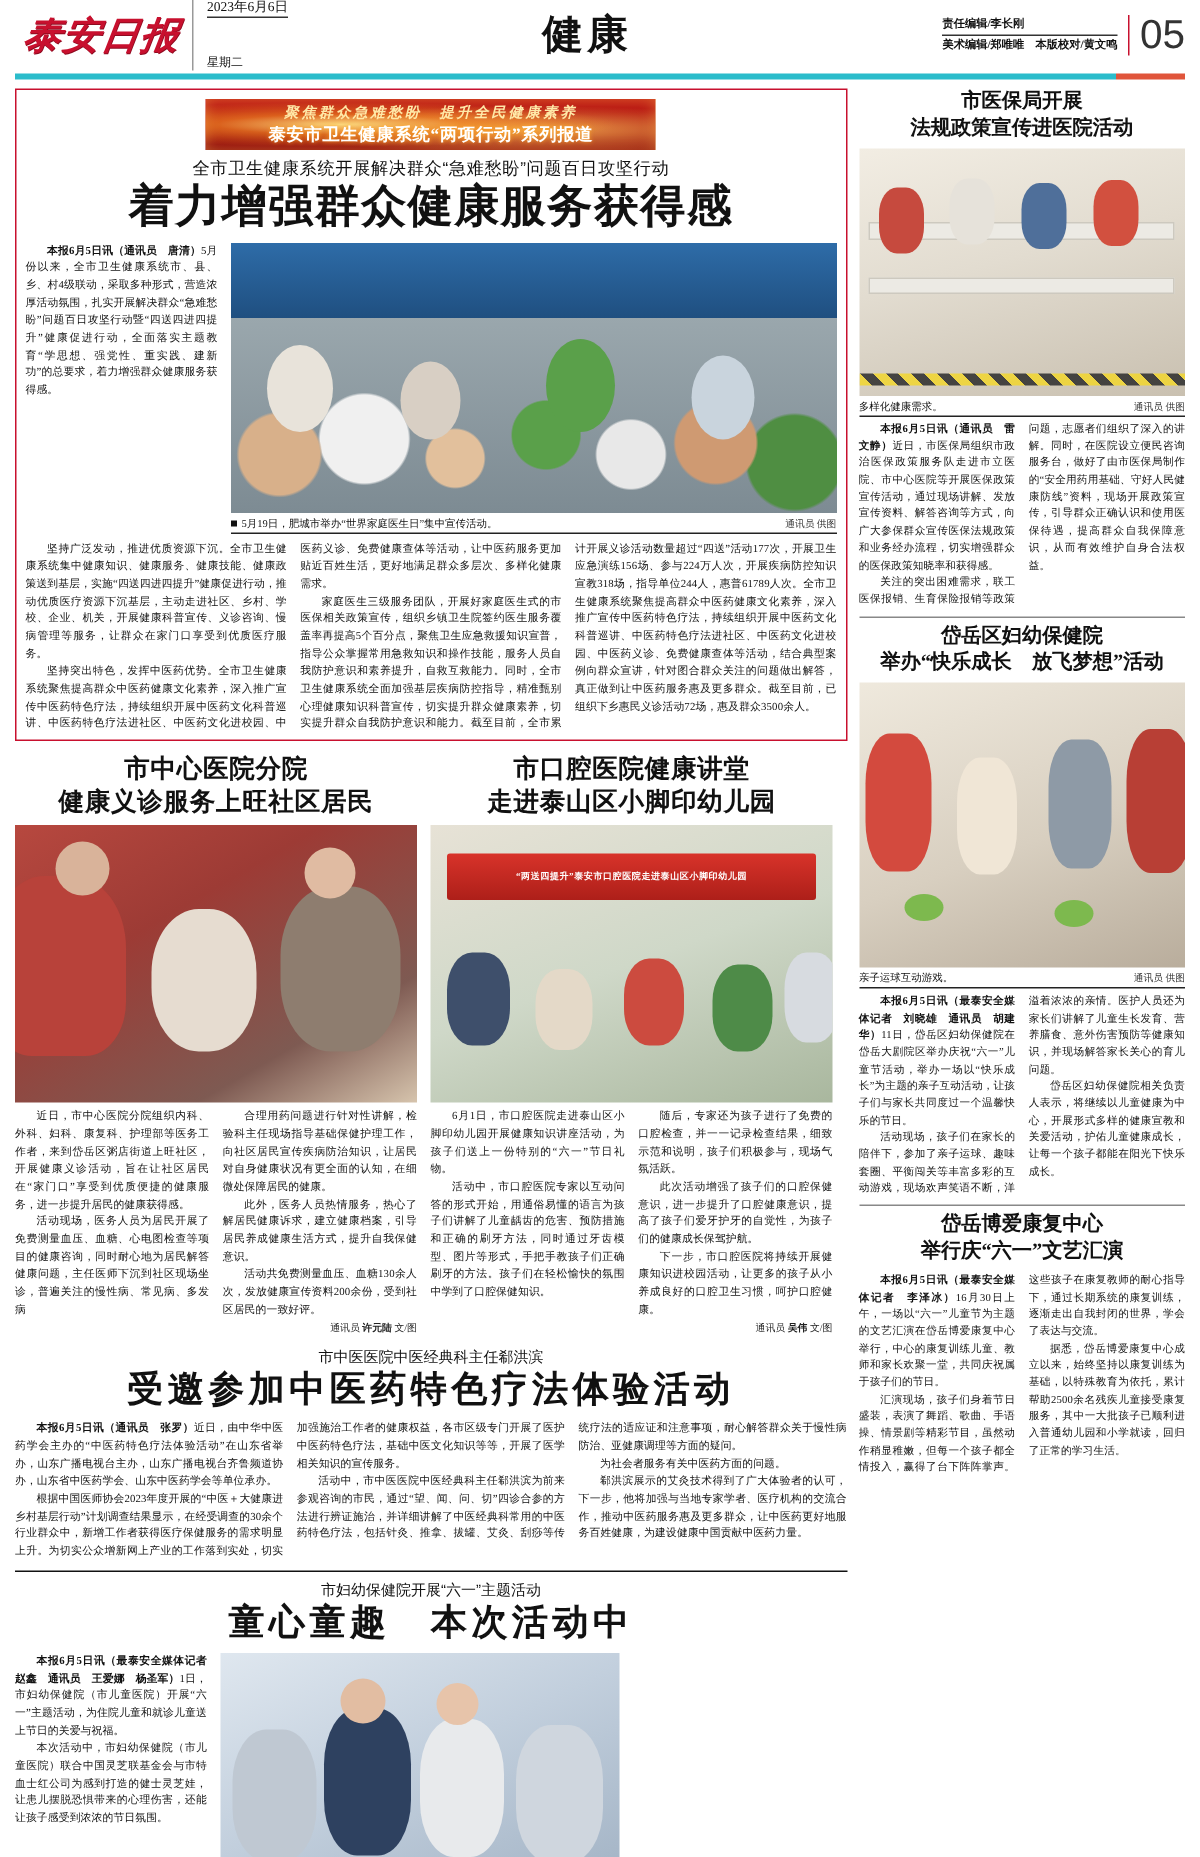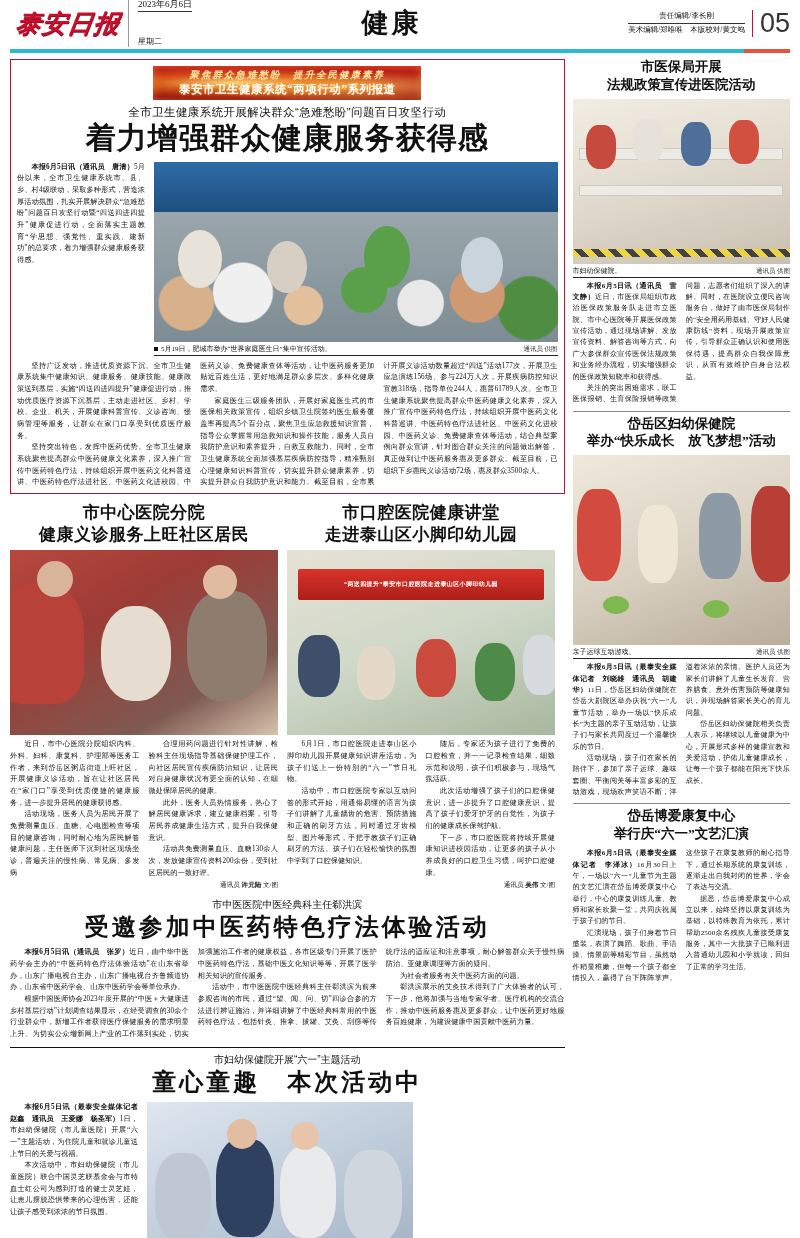--- a/index.html
+++ b/index.html
@@ -25,42 +25,42 @@
   }
   .date-block{border-left:1px solid #999;padding-left:9px;line-height:1.25;}
   .date-main{font-size:9px;border-bottom:1px solid #333;padding-bottom:1px;white-space:nowrap;}
   .date-week{font-size:8px;padding-top:1px;margin-top:24px;}
   .head-title{
     position:absolute;left:0;right:17px;text-align:center;
     font-size:27px;font-weight:bold;letter-spacing:3px;
     font-family:"Liberation Serif",serif;
   }
   .masthead-right{margin-left:auto;display:flex;align-items:center;gap:7px;}
-  .credits{text-align:center;line-height:1.45;}
+  .credits{text-align:left;line-height:1.45;font-weight:bold;}
   .credit-row1{font-size:7.5px;border-bottom:1px solid #333;padding-bottom:1px;white-space:nowrap;}
   .credit-row2{font-size:7.5px;padding-top:1px;white-space:nowrap;}
   .pagenum{
     font-size:27px;font-weight:normal;color:#333;
     border-left:1px solid #c8102e;padding-left:7px;line-height:1;
     font-family:"Liberation Sans",sans-serif;
   }
   .rule-bar{display:flex;height:4px;margin:3px 0 6px 0;}
   .rule-blue{flex:1 1 auto;background:#2bbccb;}
   .rule-red{width:46px;background:#e0553b;}
 
   
   .body-grid{display:flex;gap:8px;}
   .col-left{width:556px;position:relative;}
   .col-right{width:218px;position:relative;}
 
   
   .lead-box{border:1.5px solid #c8102e;padding:6px 6px 4px 6px;position:relative;}
 
   .banner{
-    width:268px;height:34px;margin:0 auto 5px auto;
+    width:300px;height:34px;margin:0 auto 5px auto;
     background:
       radial-gradient(ellipse at 30% 50%, rgba(255,225,130,.95) 0%, rgba(255,160,40,.55) 28%, rgba(190,20,20,0) 62%),
       radial-gradient(ellipse at 72% 60%, rgba(255,200,90,.8) 0%, rgba(210,40,20,0) 55%),
       linear-gradient(180deg,#c01914 0%,#a9100f 55%,#8d0b0b 100%);
     display:flex;flex-direction:column;justify-content:center;align-items:center;
     box-shadow:inset 0 0 10px rgba(255,190,80,.45);
   }
   .banner-l1{font-size:9.5px;color:#ffe9a8;letter-spacing:2px;font-weight:bold;font-style:italic;white-space:nowrap;}
   .banner-l2{font-size:11.5px;color:#fff;letter-spacing:.5px;font-weight:bold;white-space:nowrap;text-shadow:0 0 3px rgba(255,170,40,.9);}
 
@@ -311,21 +311,21 @@
             <div class="tbl-row" style="top:30%;"></div>
             <div class="tbl-row" style="top:52%;"></div>
             <div class="blob" style="left:6%;top:16%;width:30px;height:44px;background:#c64a3e;border-radius:40%;"></div>
             <div class="blob" style="left:28%;top:12%;width:30px;height:44px;background:#e6e2da;border-radius:40%;"></div>
             <div class="blob" style="left:50%;top:14%;width:30px;height:44px;background:#4f6f9a;border-radius:40%;"></div>
             <div class="blob" style="left:72%;top:13%;width:30px;height:44px;background:#d2503f;border-radius:40%;"></div>
             <div class="stripe-tape"></div>
           </div>
         </div>
         <div class="caption">
-          <span class="cap-t">市妇幼保健院。</span>
+          <span class="cap-t">多样化健康需求。</span>
           <span class="cap-c">通讯员 供图</span>
         </div>
         <div class="cols2">
           <p class="bt rc"><span class="lead-in">本报6月5日讯（通讯员　雷文静）</span><span>近日，市医保局组织市政治医保政策服务队走进市立医院、市中心医院等开展医保政策宣传活动，通过现场讲解、发放宣传资料、解答咨询等方式，向广大参保群众宣传医保法规政策和业务经办流程，切实增强群众的医保政策知晓率和获得感。</span></p>
           <p class="bt rc">关注的突出困难需求，联工医保报销、生育保险报销等政策问题，志愿者们组织了深入的讲解。同时，在医院设立便民咨询服务台，做好了由市医保局制作的“安全用药用基础、守好人民健康防线”资料，现场开展政策宣传，引导群众正确认识和使用医保待遇，提高群众自我保障意识，从而有效维护自身合法权益。</p>
         </div>
       </div>
 
       <div class="hr-thin2"></div>
 

